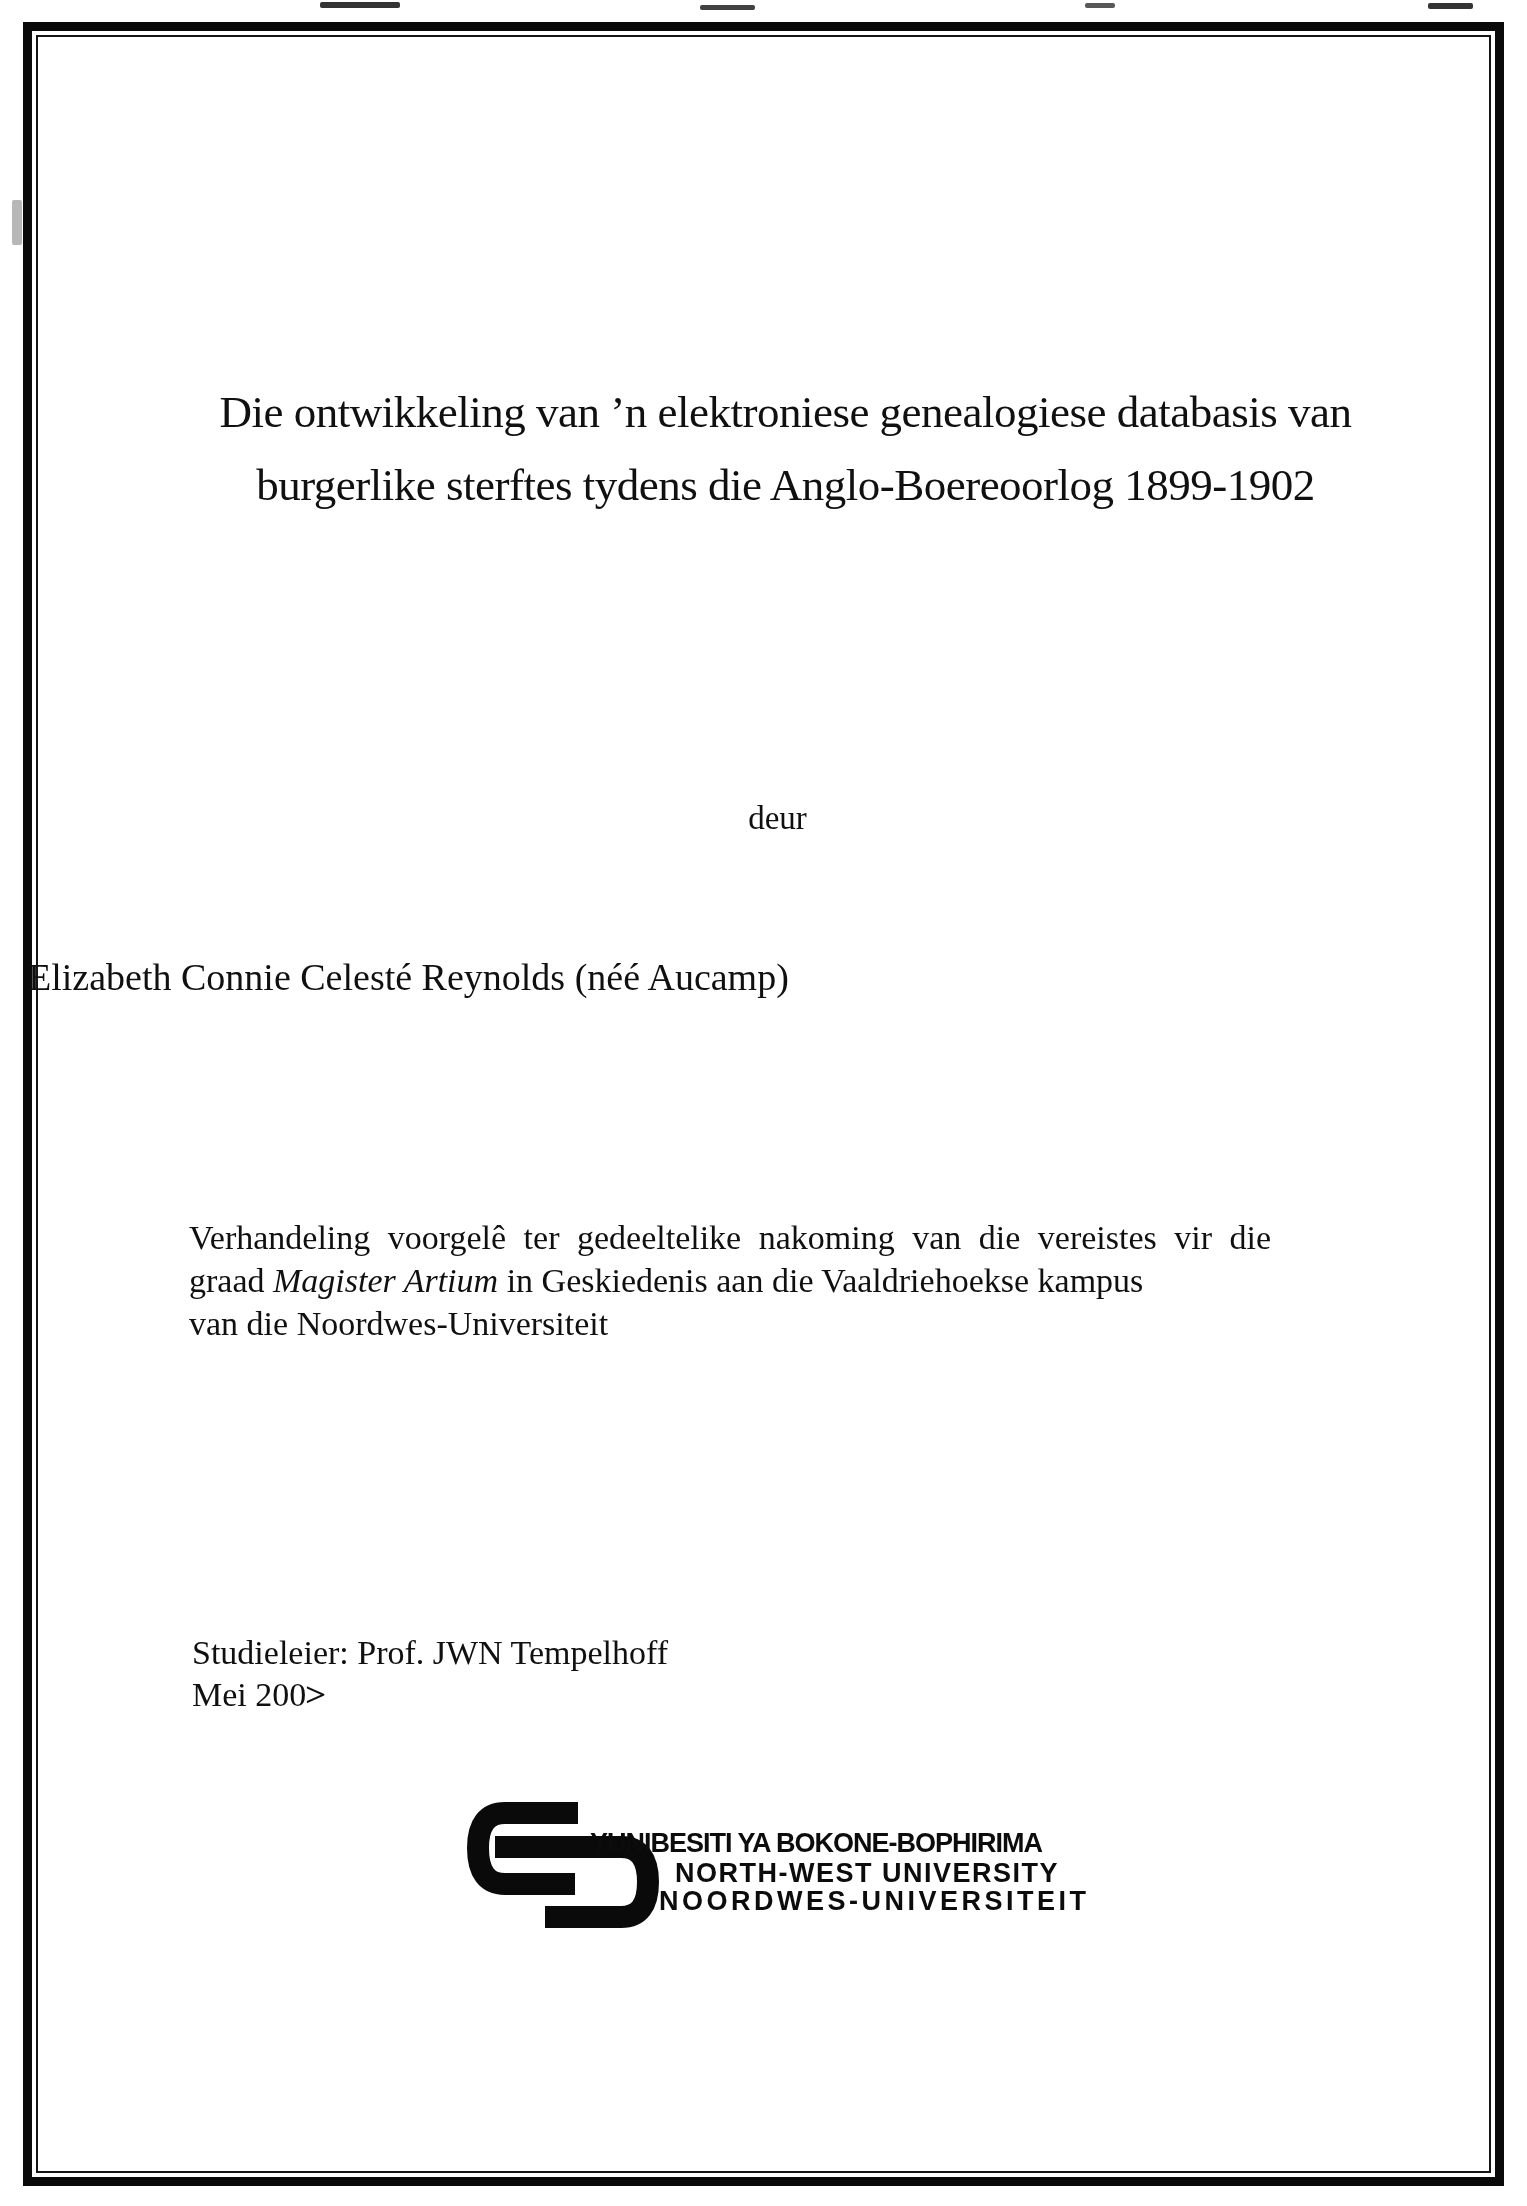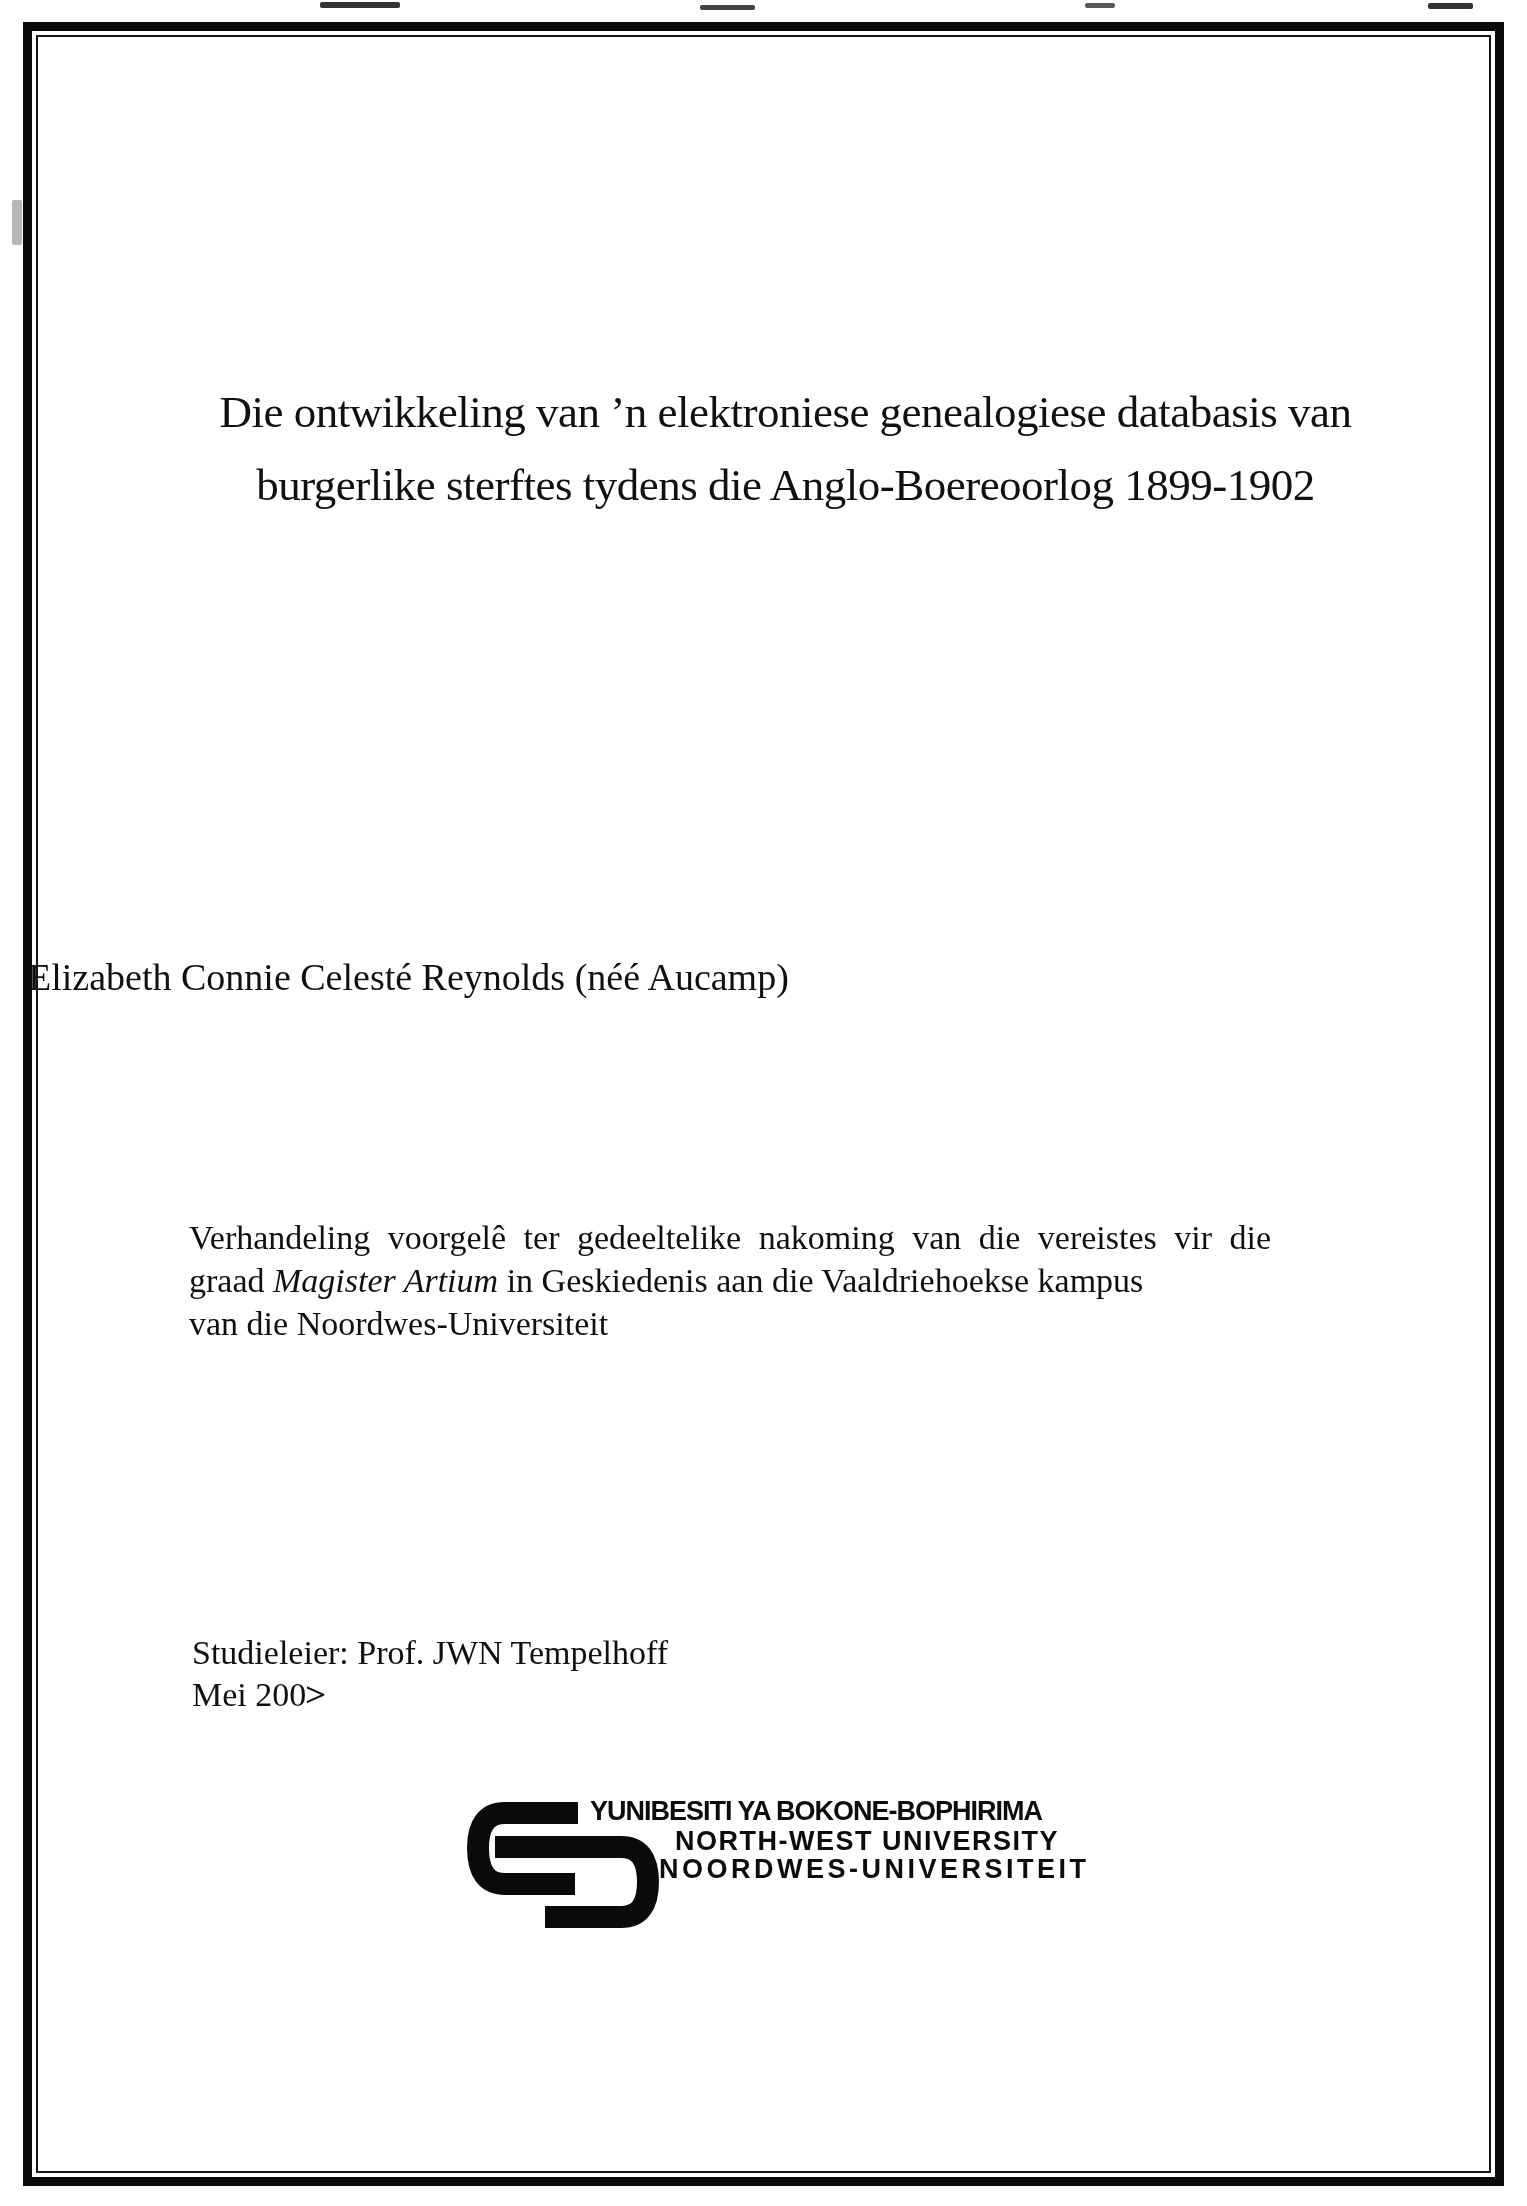--- a/index.html
+++ b/index.html
@@ -24,21 +24,21 @@
   }
   .byline{position:absolute;left:28px;right:0;top:800px;text-align:center;font-size:33px;}
   .author{position:absolute;left:28px;right:0;top:955px;text-align:left;font-size:38px;white-space:nowrap;}
   .statement{position:absolute;left:189px;top:1216px;width:1180px;font-size:34px;line-height:43px;}
   .statement .l1{word-spacing:9px;white-space:nowrap;}
   .statement .l2{white-space:nowrap;}
   .supervisor{position:absolute;left:192px;top:1632px;font-size:34px;line-height:42px;}
   .date-glyph{font-weight:bold;display:inline-block;transform:scaleX(1.1);}
   
   .logo-mark{position:absolute;left:463px;top:1800px;width:200px;height:132px;}
-  .logo-line{position:absolute;font-family:"Liberation Sans",sans-serif;font-weight:700;font-size:27px;white-space:nowrap;color:#0c0c0c;}
+  .logo-line{position:absolute;font-family:"Liberation Sans",sans-serif;font-weight:700;font-size:27px;white-space:nowrap;color:#0c0c0c;margin-top:32px;}
   .lg1{left:590px;top:1796px;letter-spacing:-1px;}
   .lg2{left:675px;top:1826px;letter-spacing:1.5px;}
   .lg3{left:659px;top:1854px;letter-spacing:3.5px;}
 </style>
 </head>
 <body>
 
 <div class="page">
 
   <div class="frame">
@@ -49,20 +49,21 @@
   <div class="noise n2"></div>
   <div class="noise n3"></div>
   <div class="noise n4"></div>
   <div class="noise n5"></div>
 
   <div class="title">
     <div>Die ontwikkeling van ’n elektroniese genealogiese databasis van</div>
     <div>burgerlike sterftes tydens die Anglo-Boereoorlog 1899-1902</div>
   </div>
 
+  <div class="byline">deur</div>
 
   <div class="author">Elizabeth Connie Celesté Reynolds (néé Aucamp)</div>
 
   <div class="statement">
     <div class="l1">Verhandeling voorgelê ter gedeeltelike nakoming van die vereistes vir die</div>
     <div class="l2"><span>graad </span><i>Magister Artium</i><span> in Geskiedenis aan die Vaaldriehoekse kampus</span></div>
     <div class="l3">van die Noordwes-Universiteit</div>
   </div>
 
   <div class="supervisor">

